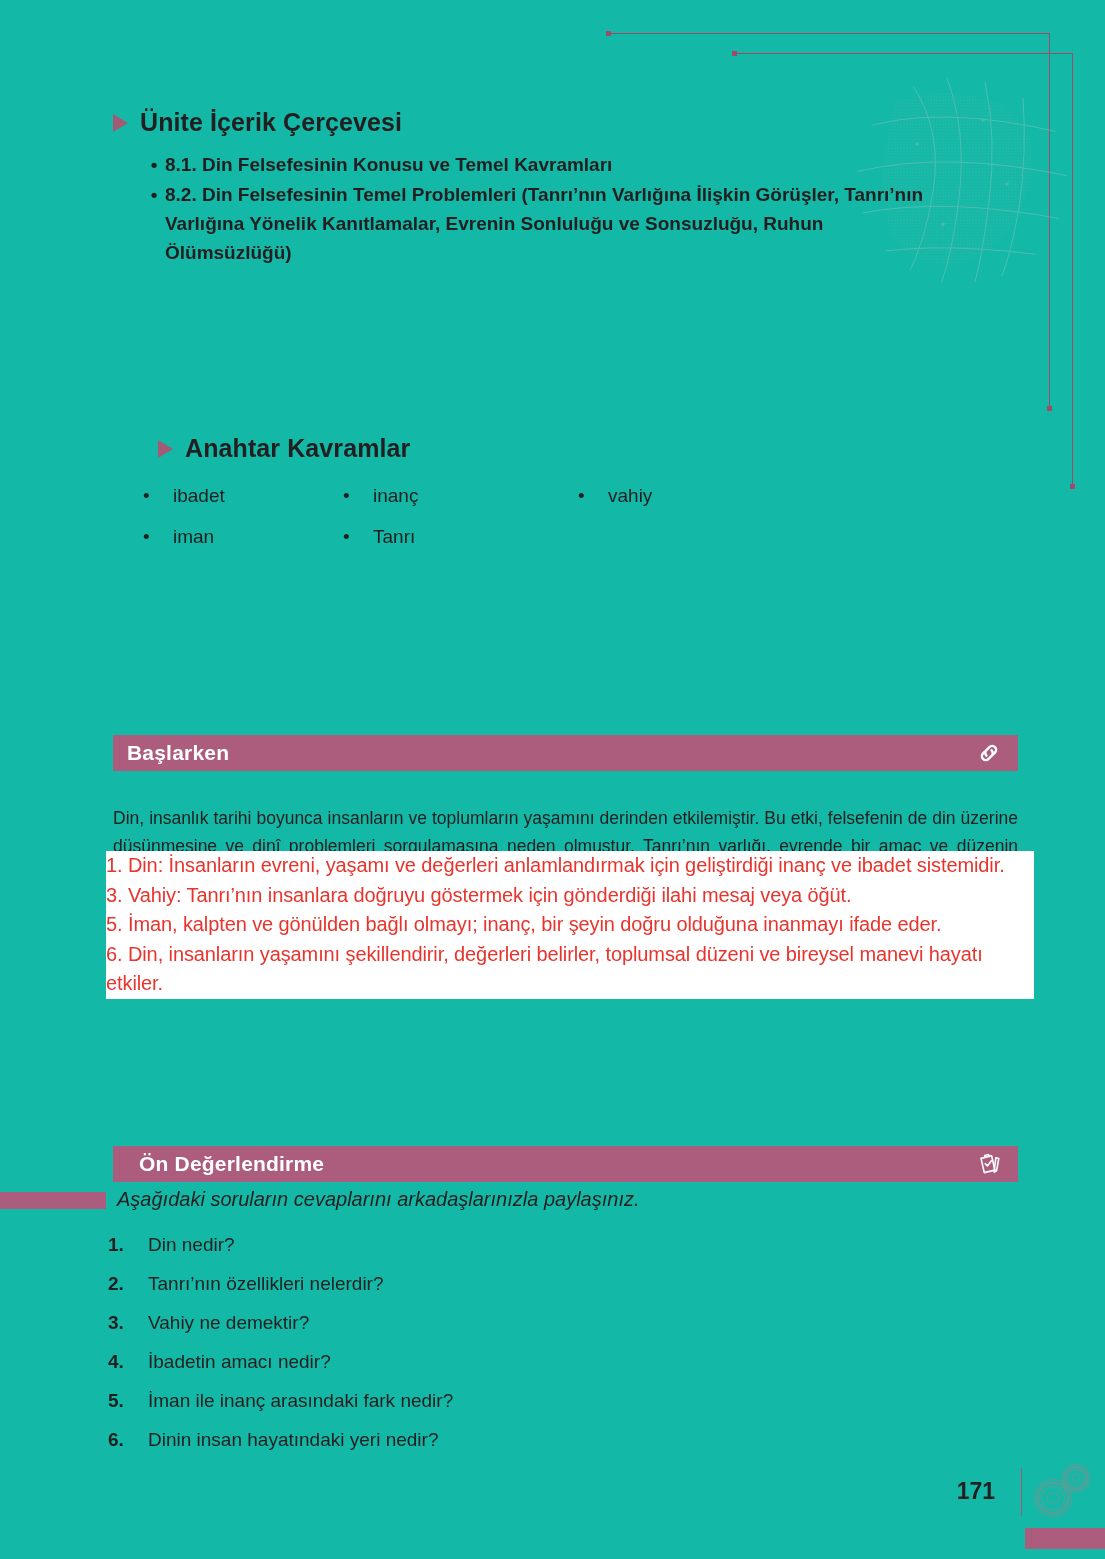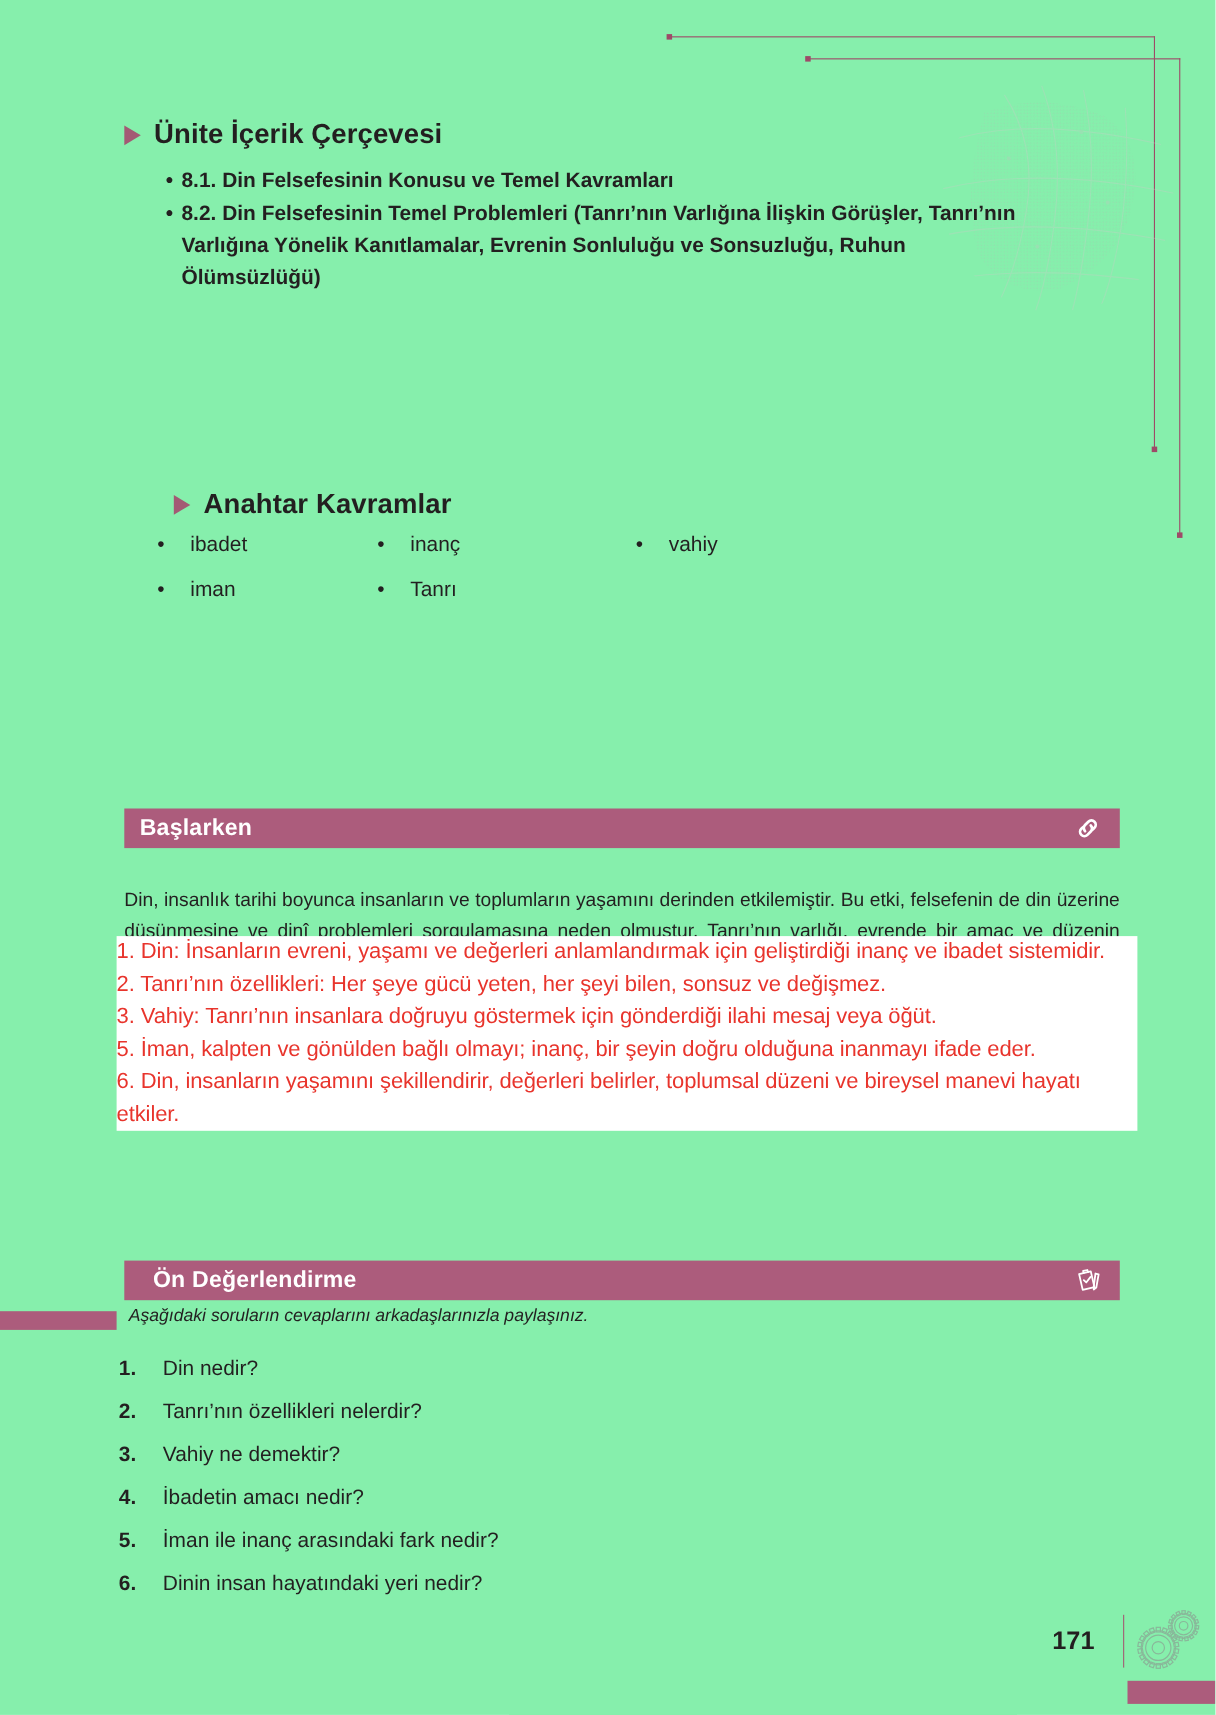--- a/index.html
+++ b/index.html
@@ -9,21 +9,21 @@
   }
   body {
     font-family: "Liberation Sans", sans-serif;
     color: #231f20;
   }
   .page {
     position: relative;
     width: 1105px;
     height: 1559px;
     overflow: hidden;
-    background: #86efac;
+    background: #14b8a6;
   }
 
   
   .deco-line-h {
     position: absolute;
     height: 1px;
     background: #9e4a68;
   }
   .deco-line-v {
     position: absolute;
@@ -183,21 +183,21 @@
     width: 106px;
     height: 17px;
     background: #ac5c7c;
   }
 
   
   .instruction {
     position: absolute;
     left: 117px;
     top: 1188px;
-    font-size: 16px;
+    font-size: 20px;
     font-style: italic;
     color: #231f20;
   }
 
   
   .q-list {
     position: absolute;
     left: 108px;
     top: 1234px;
     width: 700px;
@@ -301,21 +301,21 @@
     <div class="fw-item">
       <span class="fw-bullet">•</span>
       <span class="fw-text">8.1. Din Felsefesinin Konusu ve Temel Kavramları</span>
     </div>
     <div class="fw-item">
       <span class="fw-bullet">•</span>
       <span class="fw-text">8.2. Din Felsefesinin Temel Problemleri (Tanrı’nın Varlığına İlişkin Görüşler, Tanrı’nın Varlığına Yönelik Kanıtlamalar, Evrenin Sonluluğu ve Sonsuzluğu, Ruhun Ölümsüzlüğü)</span>
     </div>
   </div>
 
-  <div class="section-head" style="left:113px; top:444px;padding-left:45px;">
+  <div class="section-head" style="left:113px; top:434px;padding-left:45px;">
     <span class="tri"></span>
     <span class="section-head-text">Anahtar Kavramlar</span>
   </div>
 
   <div class="kc-grid">
     <div class="kc-cell">
       <span class="kc-bullet">•</span>
       <span>ibadet</span>
     </div>
     <div class="kc-cell">
@@ -344,21 +344,20 @@
         <path d="M9.6 14.4 A3.6 3.6 0 0 1 9.6 9.3 L12.4 6.5 A3.6 3.6 0 0 1 17.5 11.6 L16.1 13"></path>
         <path d="M14.4 9.6 A3.6 3.6 0 0 1 14.4 14.7 L11.6 17.5 A3.6 3.6 0 0 1 6.5 12.4 L7.9 11"></path>
       </svg>
     </span>
   </div>
 
   <p class="intro-par">Din, insanlık tarihi boyunca insanların ve toplumların yaşamını derinden etkilemiştir. Bu etki, felsefenin de din üzerine düşünmesine ve dinî problemleri sorgulamasına neden olmuştur. Tanrı’nın varlığı, evrende bir amaç ve düzenin bulunup bulunmadığı, insanın ruhunun ölümsüzlüğü gibi problemler düşünürler</p>
 
   <div class="red-block">
     <span class="red-line">1. Din: İnsanların evreni, yaşamı ve değerleri anlamlandırmak için geliştirdiği inanç ve ibadet sistemidir.</span>
-    <span class="red-line">2. Tanrı’nın özellikleri: Her şeye gücü yeten, her şeyi bilen, sonsuz ve değişmez.</span>
     <span class="red-line">3. Vahiy: Tanrı’nın insanlara doğruyu göstermek için gönderdiği ilahi mesaj veya öğüt.</span>
     <span class="red-line">5. İman, kalpten ve gönülden bağlı olmayı; inanç, bir şeyin doğru olduğuna inanmayı ifade eder.</span>
     <span class="red-line">6. Din, insanların yaşamını şekillendirir, değerleri belirler, toplumsal düzeni ve bireysel manevi hayatı etkiler.</span>
   </div>
 
   <div class="bar" style="top:1146px;padding-left:26px;">
     <span class="bar-title">Ön Değerlendirme</span>
     <span class="bar-icon">
       <svg viewBox="0 0 28 28" width="27" height="27" fill="none" stroke="#ffffff" stroke-width="1.7" stroke-linejoin="round" stroke-linecap="round">
         <path d="M5.2 7.6 L16.2 5.0 L19.6 19.8 L8.6 22.4 Z"></path>

